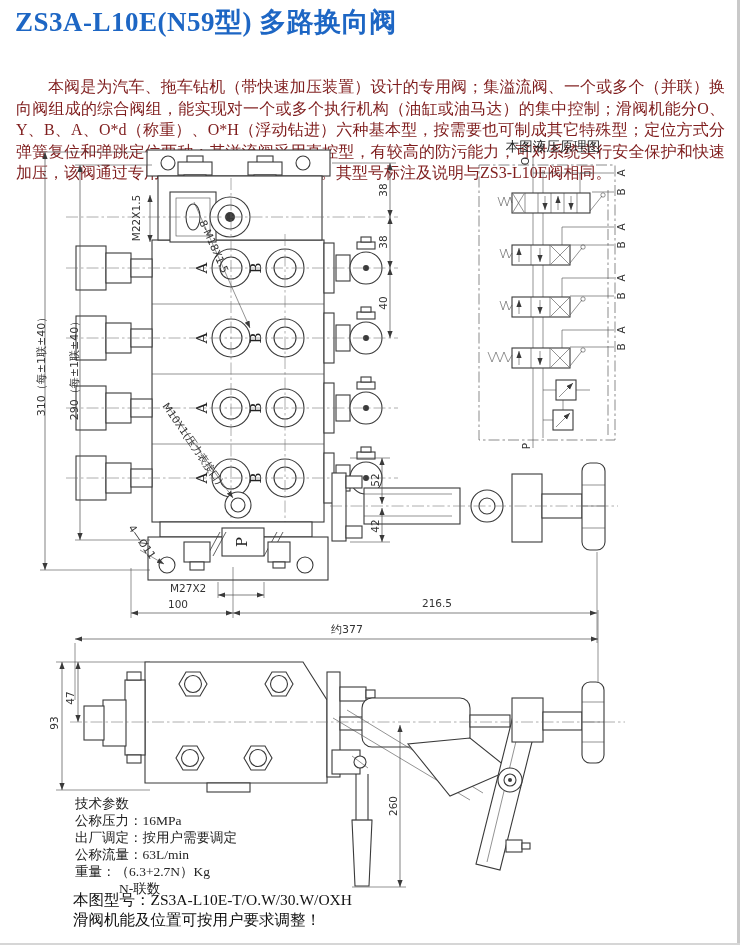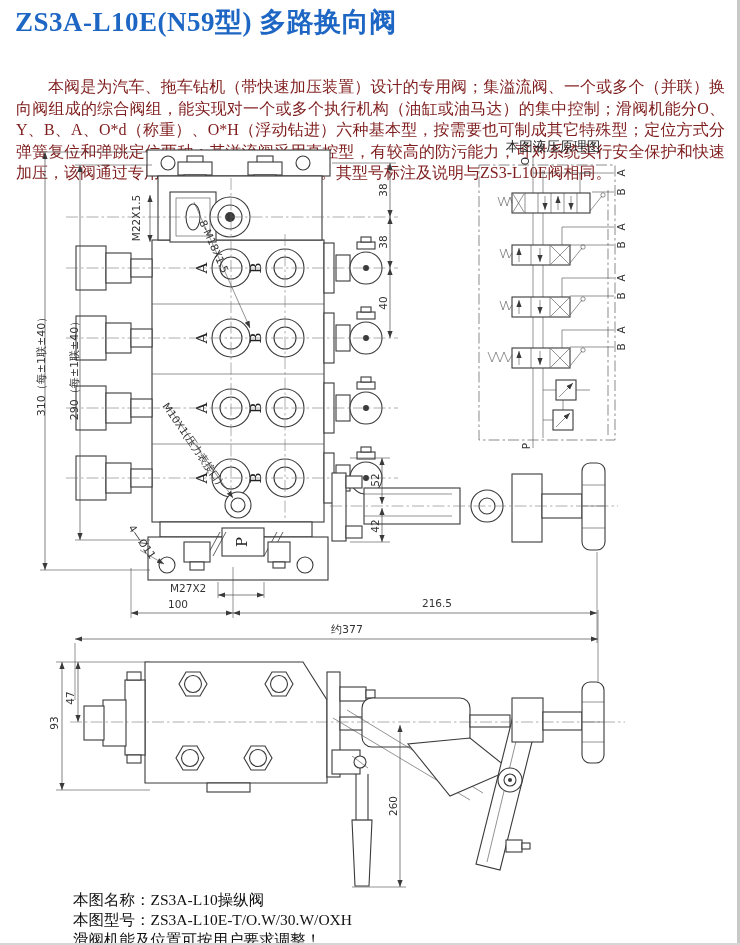--- a/index.html
+++ b/index.html
@@ -398,22 +398,29 @@
         <line class="thin" x1="352" y1="820" x2="372" y2="820"></line>
       </g>
       <line class="cl" x1="70" y1="722" x2="625" y2="722"></line>
 
       <line class="thin" x1="352" y1="887" x2="406" y2="887"></line>
       <line class="dim" x1="400" y1="725" x2="400" y2="887" marker-start="url(#arr)" marker-end="url(#arr)"></line>
       <text class="dimt" x="393" y="806" dy="4" text-anchor="middle" transform="rotate(-90 393 806)">260</text>
     </g>
   </svg>
 
+  <div class="tech">
+    <div>技术参数</div>
+    <div>公称压力：16MPa</div>
+    <div>出厂调定：按用户需要调定</div>
+    <div>公称流量：63L/min</div>
+    <div>重量：（6.3+2.7N）Kg</div>
+    <div class="indent">N-联数</div>
+  </div>
 
   <div class="footer">
-    <div>本图名称：ZS3A-L10操纵阀</div>
     <div>本图型号：ZS3A-L10E-T/O.W/30.W/OXH</div>
     <div>滑阀机能及位置可按用户要求调整！</div>
   </div>
 
   <div class="edge-r"></div>
   <div class="edge-b"></div>
 </div>
 
 </body></html>

